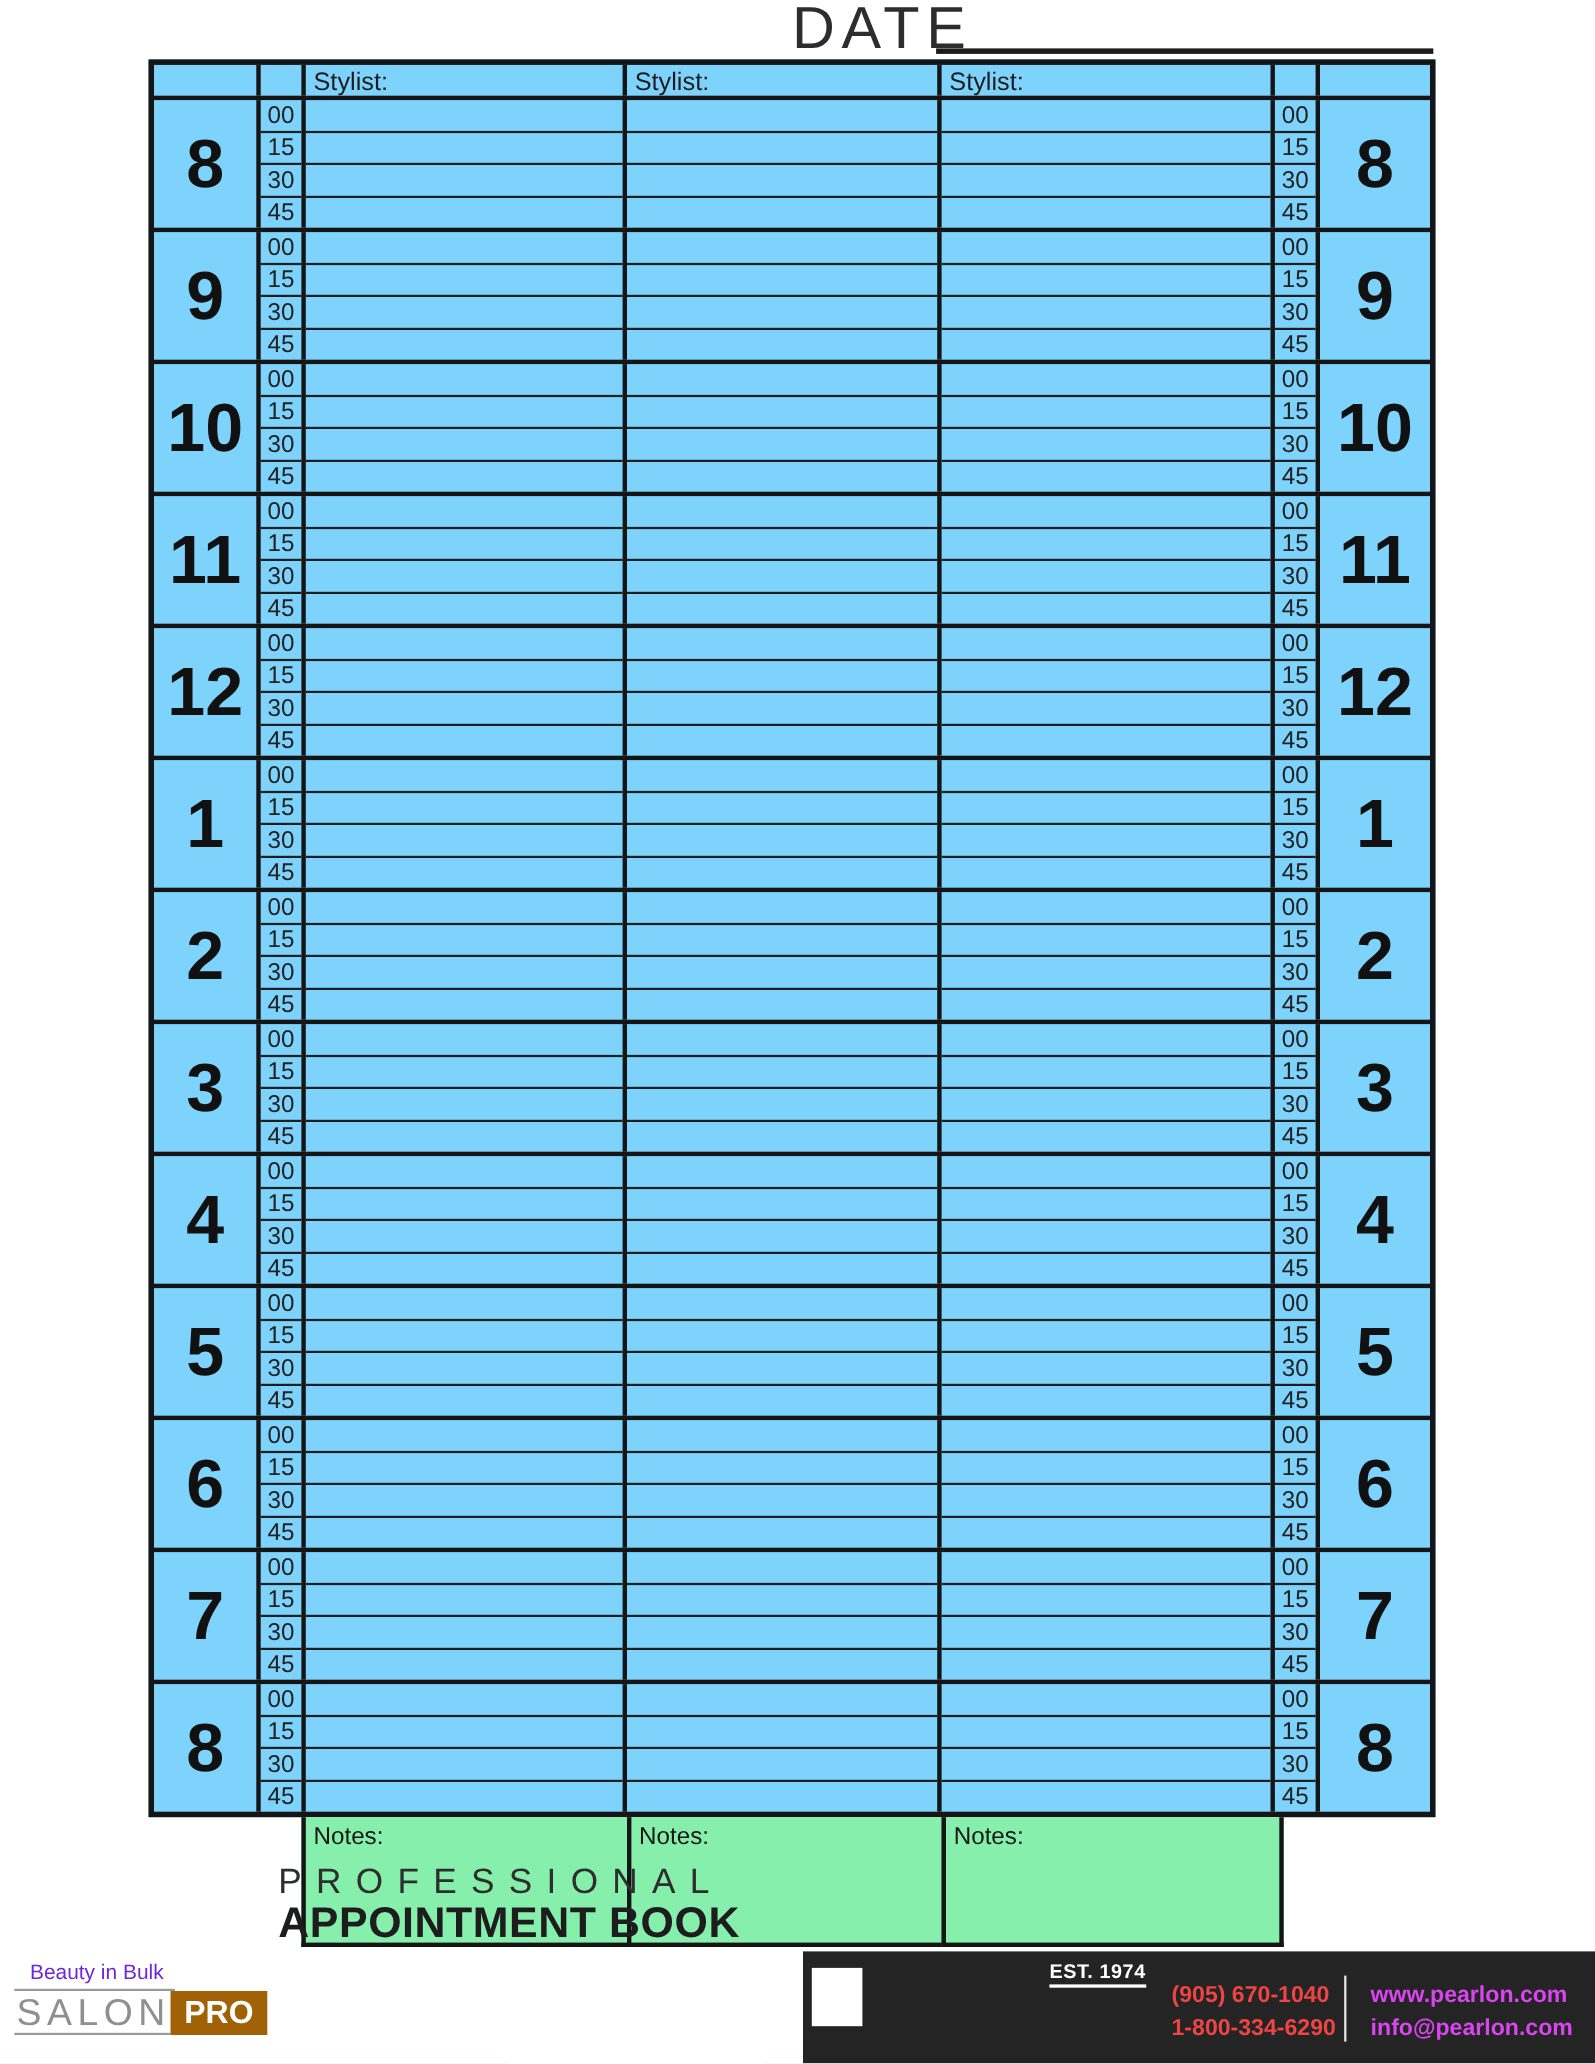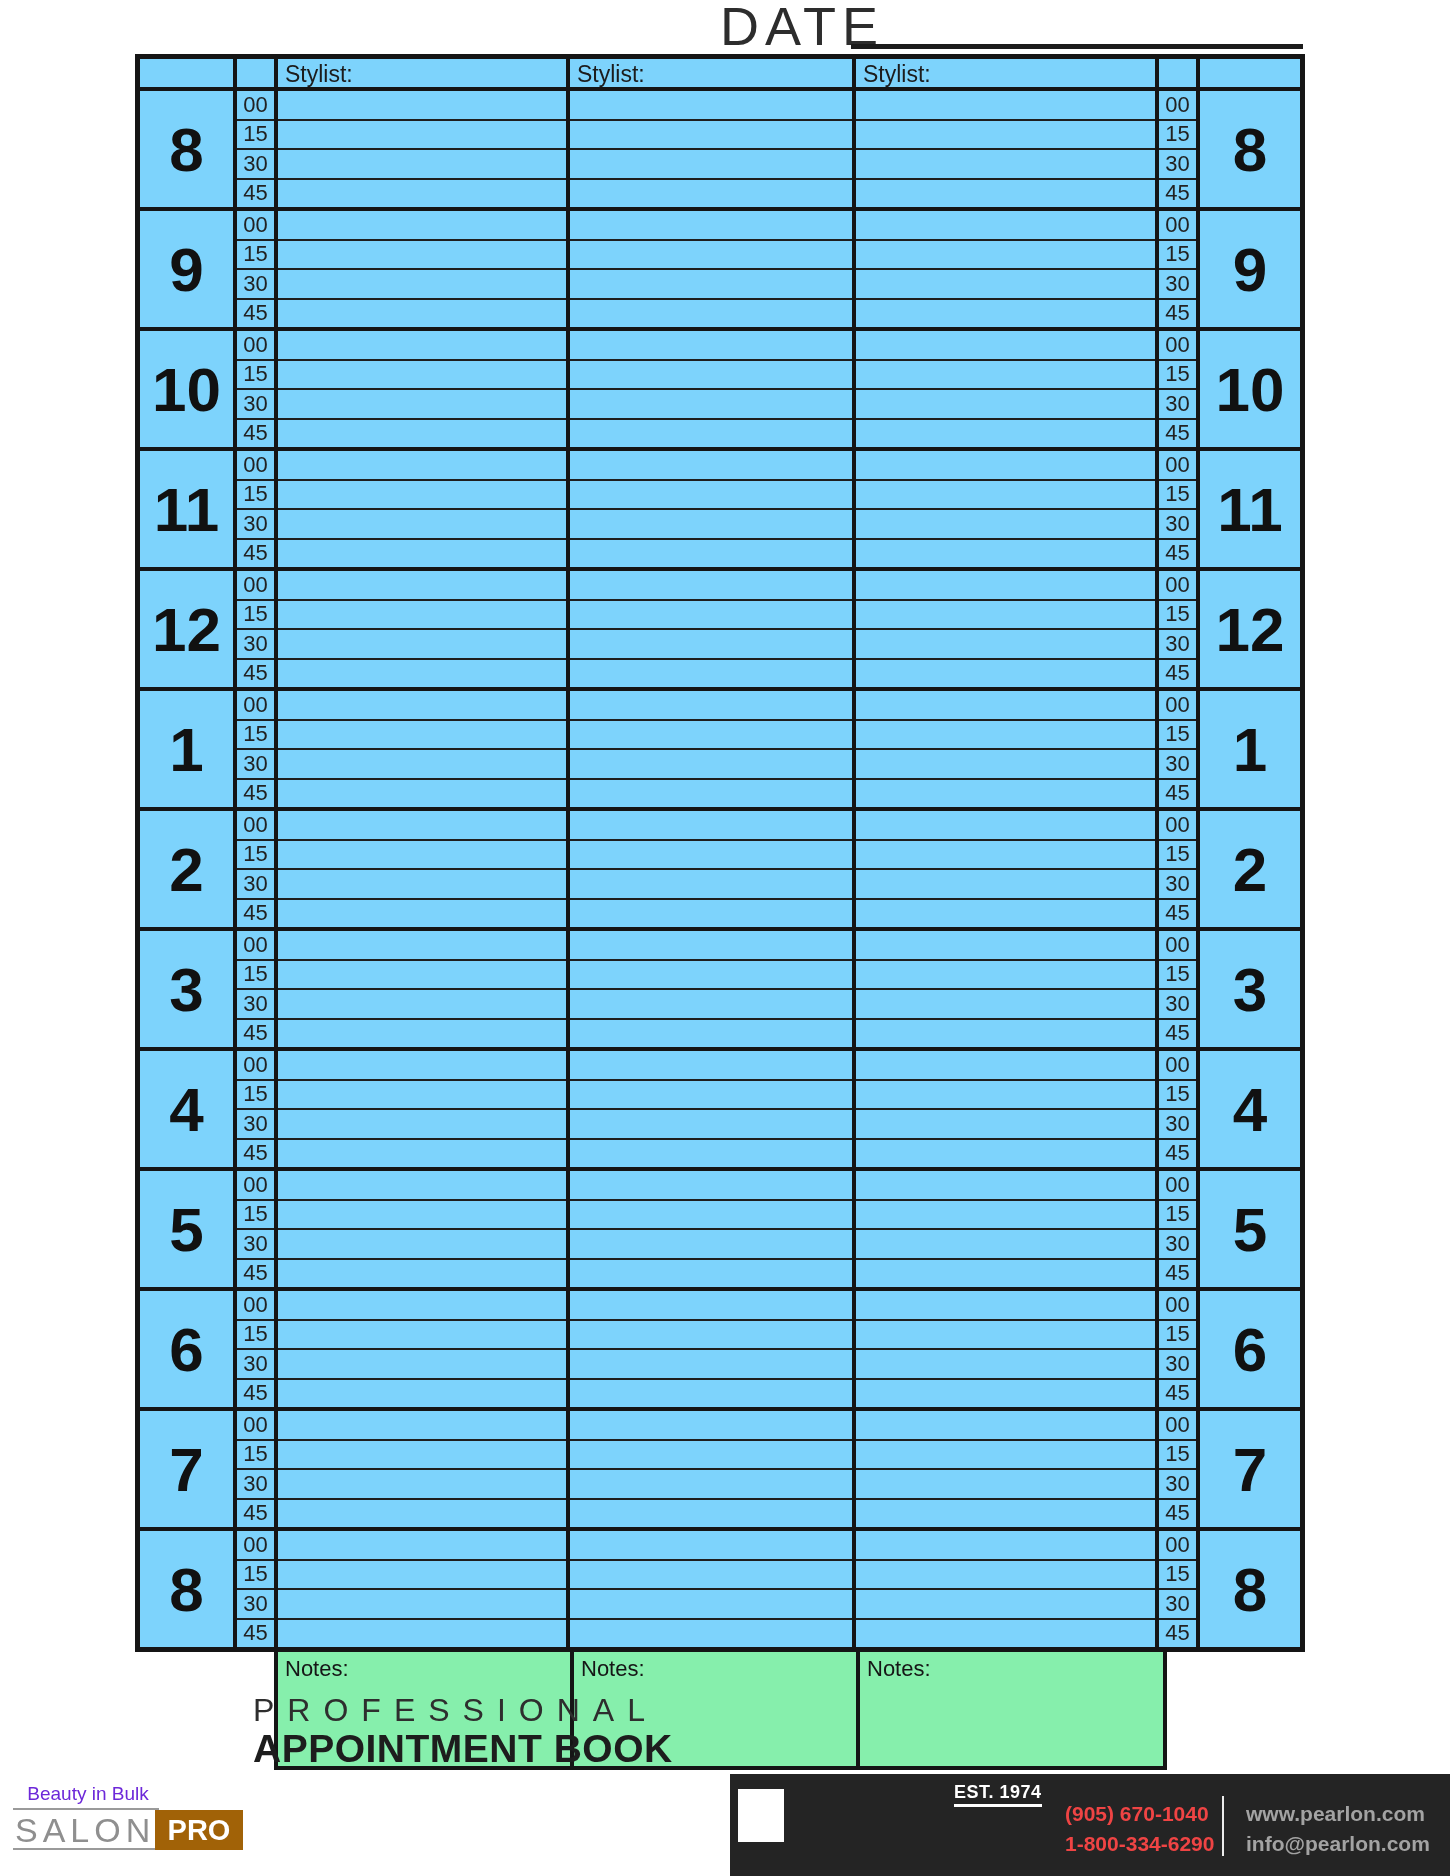--- a/index.html
+++ b/index.html
@@ -62,21 +62,21 @@
   
   .footer-bar{position:absolute;left:730px;top:1774px;width:720px;height:102px;background:#242424;}
   .logo-square{position:absolute;left:8px;top:15px;width:46px;height:53px;background:#fff;}
   .pearlon{position:absolute;left:72px;top:12px;font-size:58px;font-weight:700;color:#fff;
            letter-spacing:-1px;line-height:56px;}
   .est{position:absolute;left:224px;top:8px;font-size:18px;font-weight:700;color:#fff;
        letter-spacing:0.5px;border-bottom:3px solid #fff;padding-bottom:1px;}
   .phones{position:absolute;left:322px;top:25px;font-size:21px;font-weight:700;color:#ef4444;
           line-height:30px;white-space:nowrap;margin-left:13px;}
   .bar-divider{position:absolute;left:492px;top:22px;width:2px;height:60px;background:#ececec;}
-  .webs{position:absolute;left:516px;top:25px;font-size:21px;font-weight:700;color:#a3a3a3;
+  .webs{position:absolute;left:516px;top:25px;font-size:21px;font-weight:700;color:#d946ef;
         line-height:30px;white-space:nowrap;}
 </style>
 </head>
 <body>
 
 <div class="page">
 
   <div class="date-label">DATE</div>
   <div class="date-line"></div>
 

